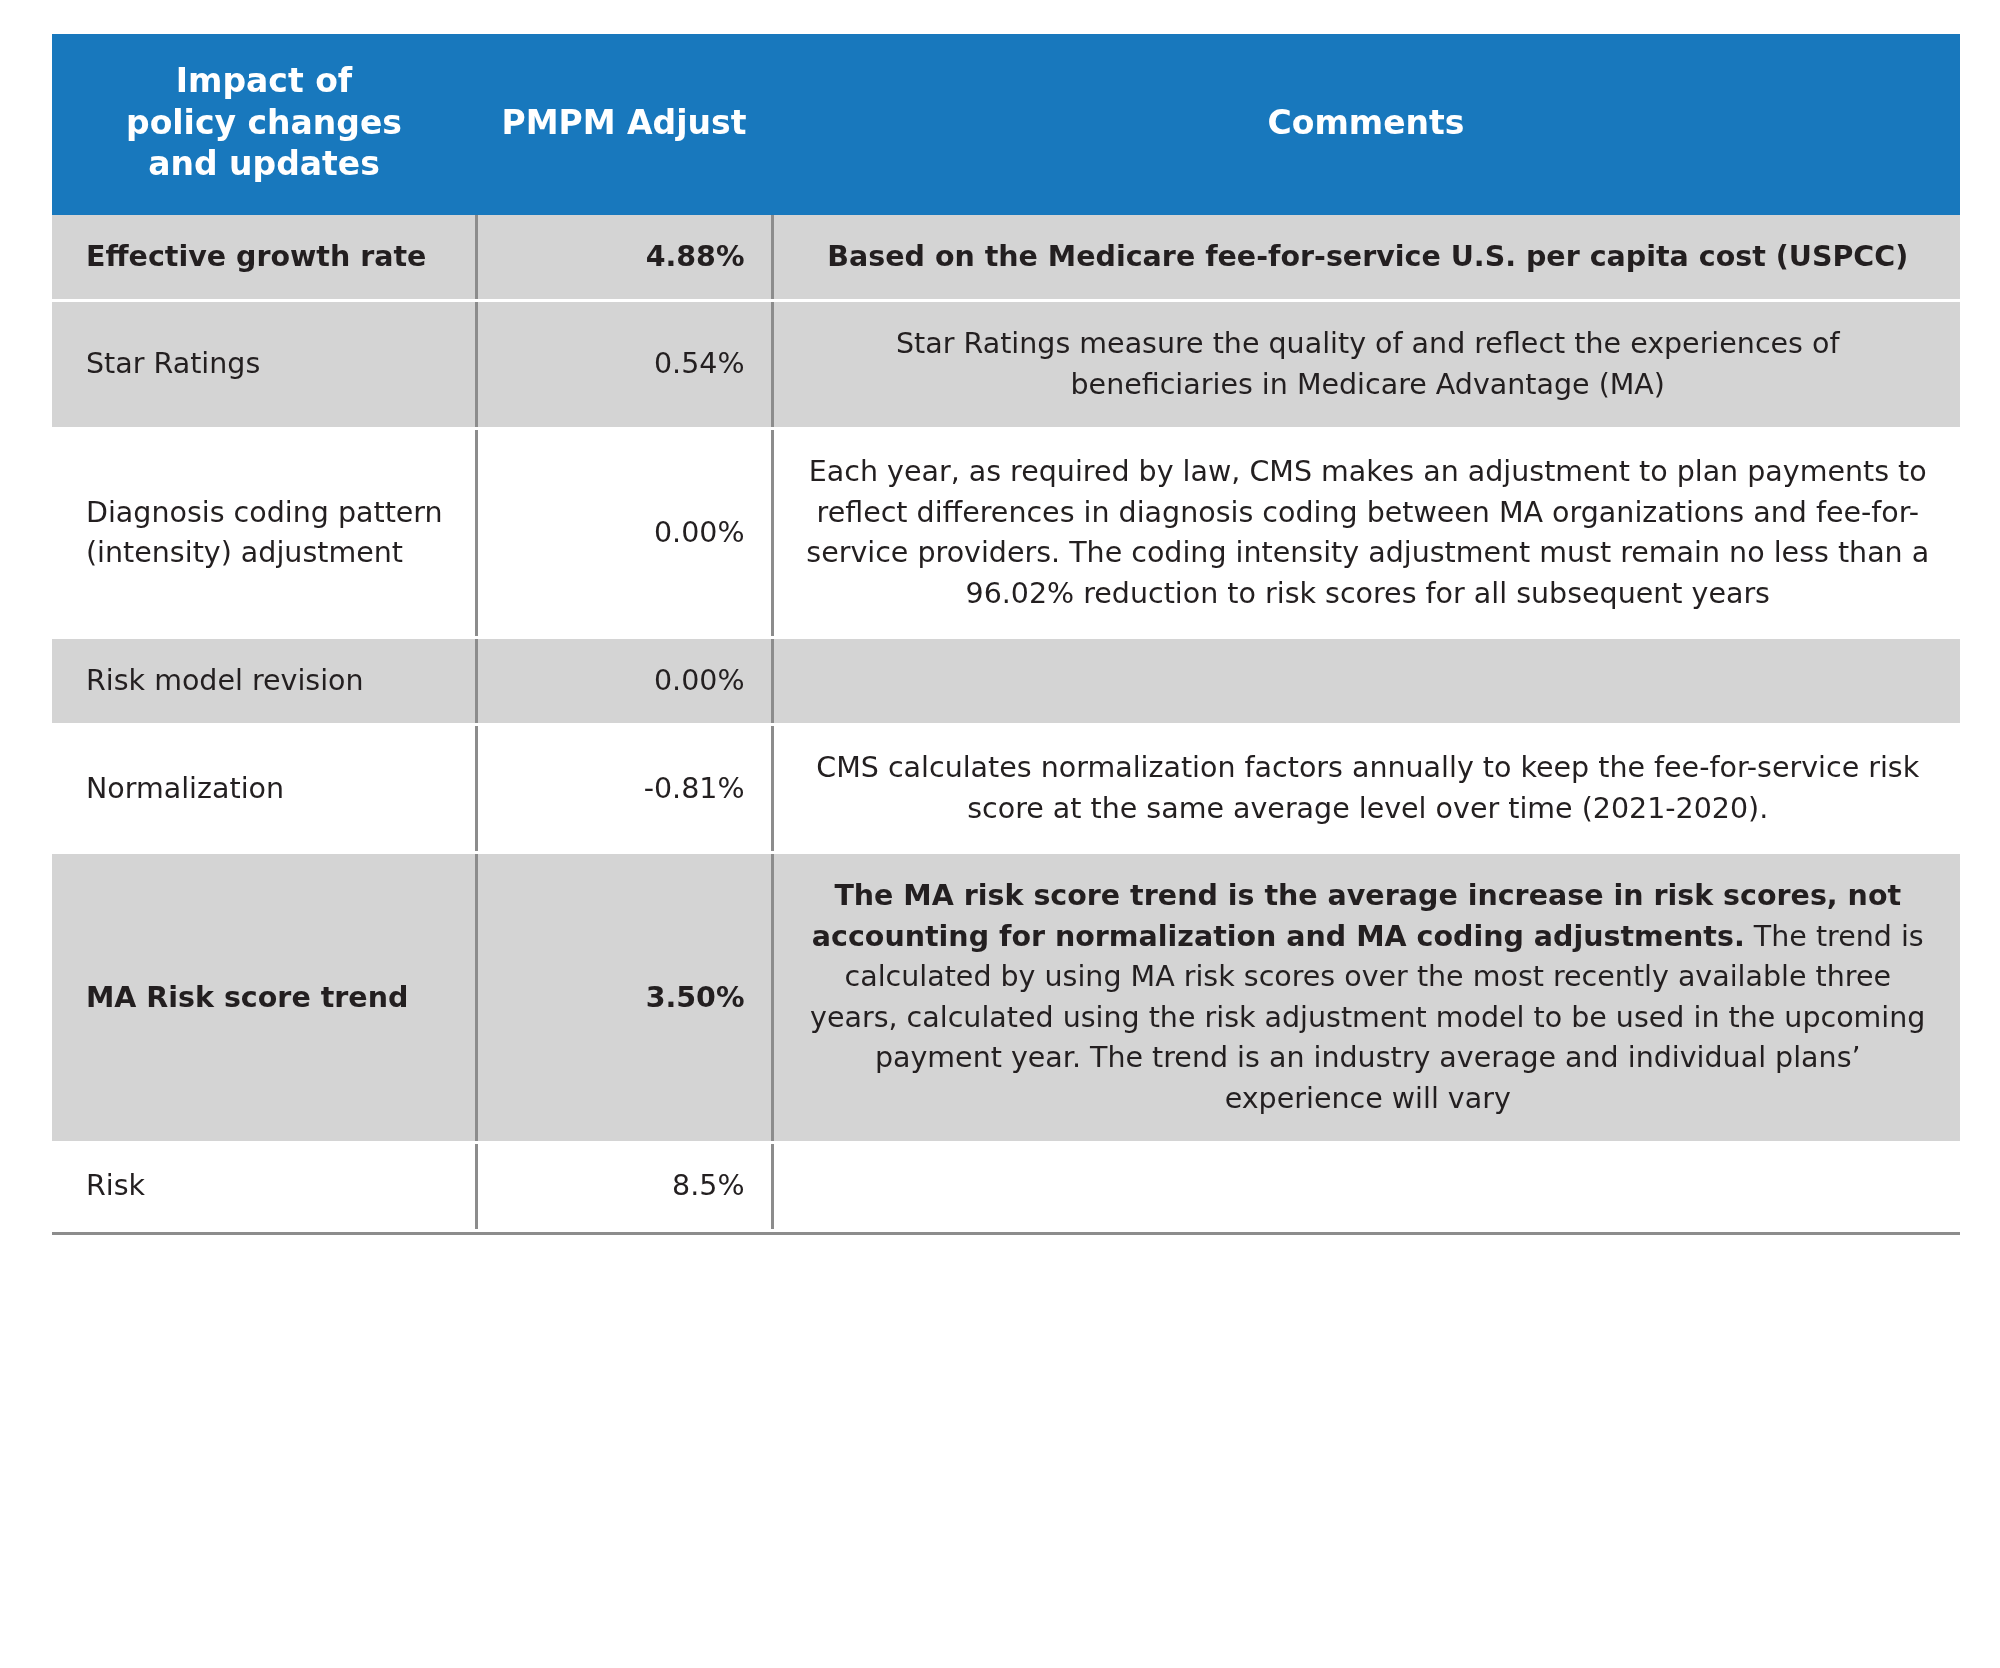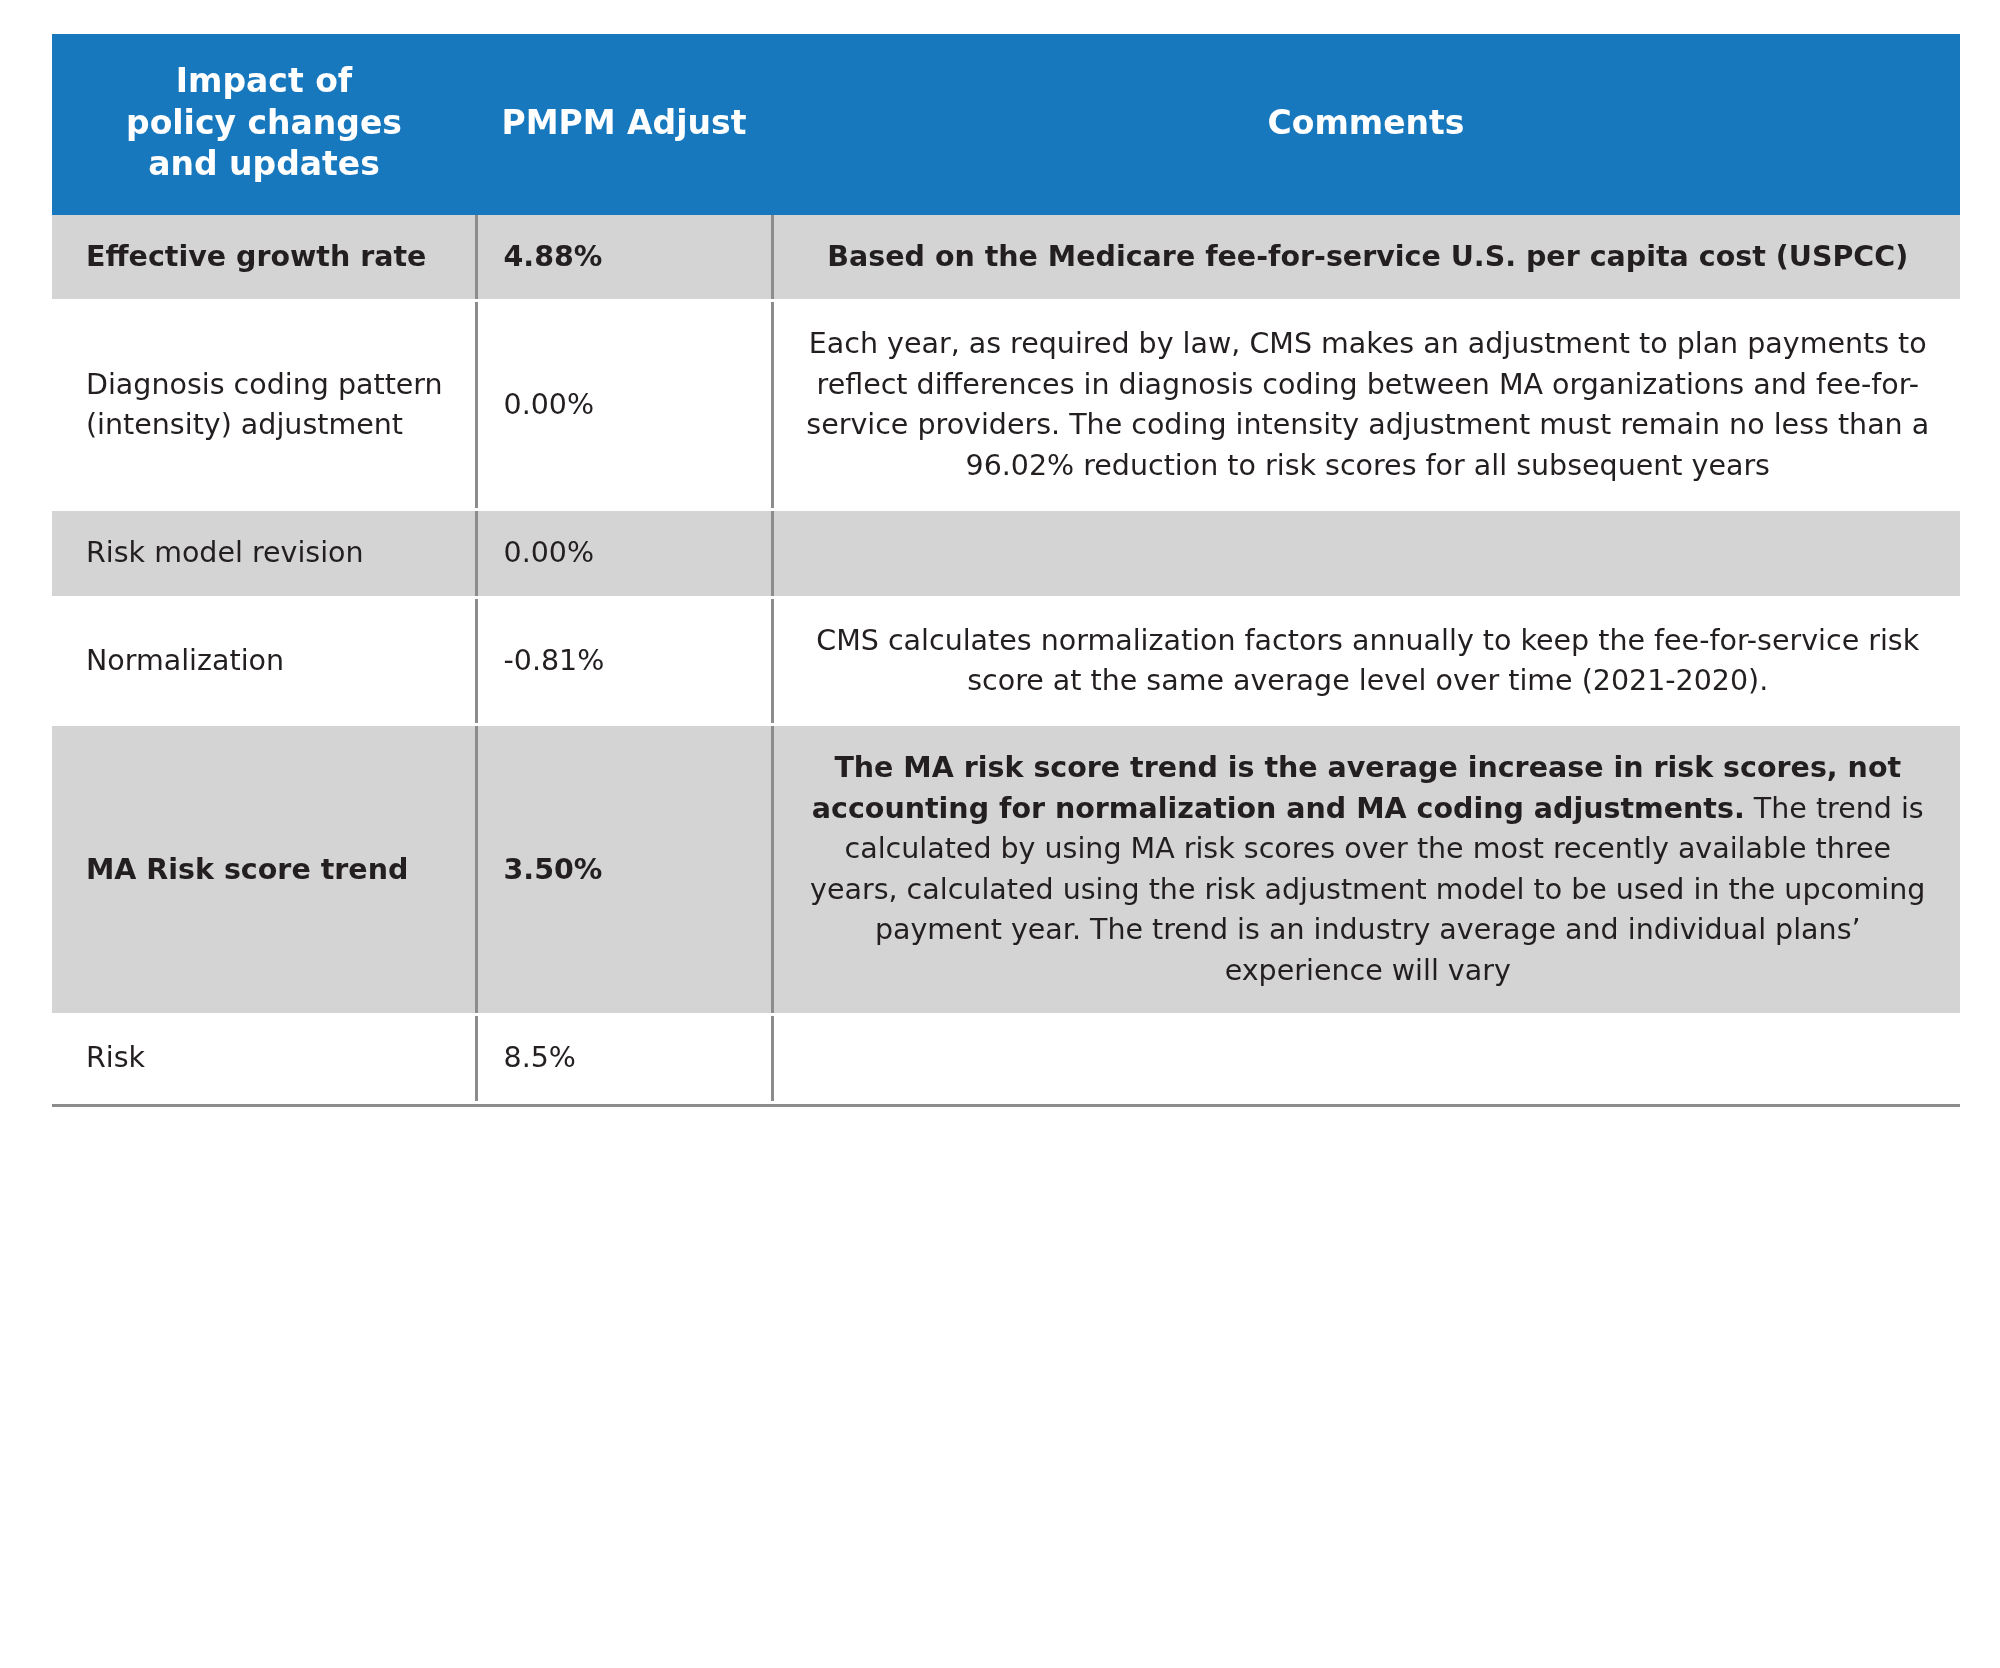--- a/index.html
+++ b/index.html
@@ -55,21 +55,21 @@
   tbody tr.shade td { background: #d4d4d4; margin-left: 29px; }
   tbody tr.plain td { background: #ffffff; }
 
   td.cell-label {
     text-align: left;
     padding-left: 34px;
     padding-right: 20px;
     border-right: 3px solid #8c8c8c;
   }
   td.cell-pmpm {
-    text-align: left;
+    text-align: right;
     border-right: 3px solid #8c8c8c;
   }
   td.cell-comments {
     text-align: center;
     padding-left: 32px;
     padding-right: 30px;
   }
   tr.bold-row td { font-weight: bold; }
 
   .comment-lead { font-weight: bold; }
@@ -99,20 +99,25 @@
         <th>PMPM Adjust</th>
         <th>Comments</th>
       </tr>
     </thead>
     <tbody>
       <tr class="shade bold-row">
         <td class="cell-label" style="white-space: pre-line;">Effective growth rate</td>
         <td class="cell-pmpm">4.88%</td>
         <td class="cell-comments"><span class="comment-lead">Based on the Medicare fee-for-service U.S. per capita cost (USPCC)</span><span></span></td>
       </tr>
+      <tr class="shade">
+        <td class="cell-label" style="white-space: pre-line;">Star Ratings</td>
+        <td class="cell-pmpm">0.54%</td>
+        <td class="cell-comments"><span class="comment-lead"></span><span>Star Ratings measure the quality of and reflect the experiences of beneficiaries in Medicare Advantage (MA)</span></td>
+      </tr>
       <tr class="plain">
         <td class="cell-label" style="white-space: pre-line;">Diagnosis coding pattern (intensity) adjustment</td>
         <td class="cell-pmpm">0.00%</td>
         <td class="cell-comments"><span class="comment-lead"></span><span>Each year, as required by law, CMS makes an adjustment to plan payments to reflect differences in diagnosis coding between MA organizations and fee-for-service providers. The coding intensity adjustment must remain no less than a 96.02% reduction to risk scores for all subsequent years</span></td>
       </tr>
       <tr class="shade">
         <td class="cell-label" style="white-space: pre-line;">Risk model revision</td>
         <td class="cell-pmpm">0.00%</td>
         <td class="cell-comments"><span class="comment-lead"></span><span></span></td>
       </tr>

